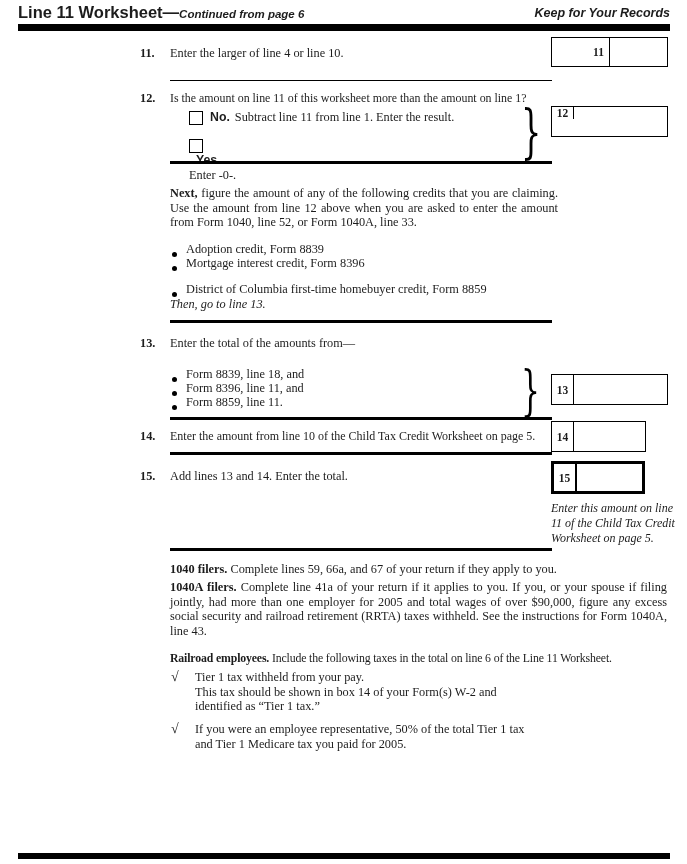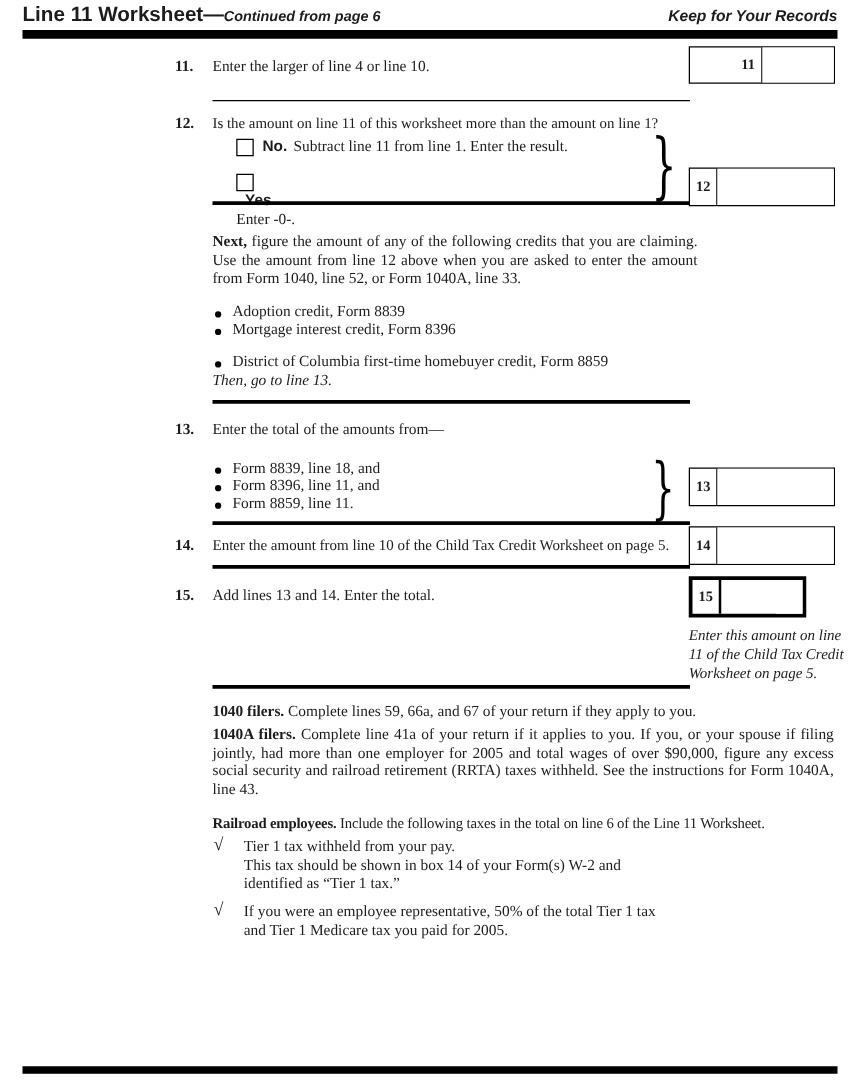--- a/index.html
+++ b/index.html
@@ -20,21 +20,21 @@
   .it{font-style:italic;}
   .bd{font-weight:bold;}
   .rule{background:#000;height:3px;}
   .rule.thin{height:1.3px;}
   
   .chkrow{display:flex;align-items:flex-start;}
   .chk{width:12px;height:12px;border:1.6px solid #000;background:#fff;flex:0 0 auto;margin-top:1px;}
   .chklbl{font-family:"Liberation Sans","DejaVu Sans",sans-serif;font-weight:bold;font-size:12.3px;margin:0 5px 0 7px;line-height:15px;}
   .chktxt{font-size:12.3px;line-height:15px;}
   
-  .bulrow{display:flex;align-items:center;}
+  .bulrow{display:flex;align-items:flex-end;}
   .dot{width:5px;height:5px;border-radius:50%;background:#000;flex:0 0 auto;margin:5px 9px 0 0;}
   .bultxt{font-size:12.3px;line-height:14.6px;white-space:nowrap;}
   
   .amtbox{display:flex;border:1.6px solid #000;background:#fff;box-sizing:border-box;}
   .amtbox.heavy{border-width:3px;}
   .amtlbl{width:21px;flex:0 0 auto;border-right:1.6px solid #000;display:flex;align-items:center;justify-content:center;font-weight:bold;font-size:11.5px;}
   .amtbox.heavy .amtlbl{border-right-width:2.5px;}
   .amtentry{flex:1;background:#fff;}
   
   .brace{font-family:"DejaVu Serif",serif;color:#000;transform:scaleX(.55);transform-origin:left center;}
@@ -67,21 +67,21 @@
     <span class="chk"></span>
     <span class="chklbl">No.</span>
     <span class="chktxt nowrap">Subtract line 11 from line 1. Enter the result.</span>
   </div>
   <div class="r chkrow" style="left:189px;top:138px;flex-direction:column;">
     <span class="chk"></span>
     <span class="chklbl">Yes.</span>
     <span class="chktxt nowrap">Enter -0-.</span>
   </div>
   <div class="r brace" style="left:521px;top:102px;font-size:58px;line-height:60px;">}</div>
-  <div class="r amtbox" style="left:551px;top:134px;width:117px;height:31px;">
+  <div class="r amtbox" style="left:551px;top:106px;width:117px;height:31px;flex-direction:column;">
     <div class="amtlbl">12</div>
     <div class="amtentry"></div>
   </div>
   <div class="r rule" style="left:170px;top:161px;width:382px;"></div>
 
   <div class="r txt just" style="left:170px;top:186px;width:388px;">
     <span class="bd">Next,</span>
     <span>figure the amount of any of the following credits that you are claiming. Use the amount from line 12 above when you are asked to enter the amount from Form 1040, line 52, or Form 1040A, line 33.</span>
   </div>
   <div class="r bulrow" style="left:172px;top:242px;">
@@ -115,21 +115,21 @@
   </div>
   <div class="r brace" style="left:521px;top:363px;font-size:54px;line-height:56px;">}</div>
   <div class="r amtbox" style="left:551px;top:374px;width:117px;height:31px;">
     <div class="amtlbl">13</div>
     <div class="amtentry"></div>
   </div>
   <div class="r rule" style="left:170px;top:417px;width:382px;"></div>
 
   <div class="r num" style="left:140px;top:429px;">14.</div>
   <div class="r txt nowrap" style="left:170px;top:429px;font-size:12px;">Enter the amount from line 10 of the Child Tax Credit Worksheet on page 5.</div>
-  <div class="r amtbox" style="left:551px;top:421px;width:117px;height:31px;">
+  <div class="r amtbox" style="left:551px;top:421px;width:95px;height:31px;">
     <div class="amtlbl">14</div>
     <div class="amtentry"></div>
   </div>
   <div class="r rule" style="left:170px;top:452px;width:382px;"></div>
 
   <div class="r num" style="left:140px;top:469px;">15.</div>
   <div class="r txt nowrap" style="left:170px;top:469px;">Add lines 13 and 14. Enter the total.</div>
   <div class="r amtbox heavy" style="left:551px;top:461px;width:94px;height:33px;gap:44px;">
     <div class="amtlbl">15</div>
     <div class="amtentry"></div>

